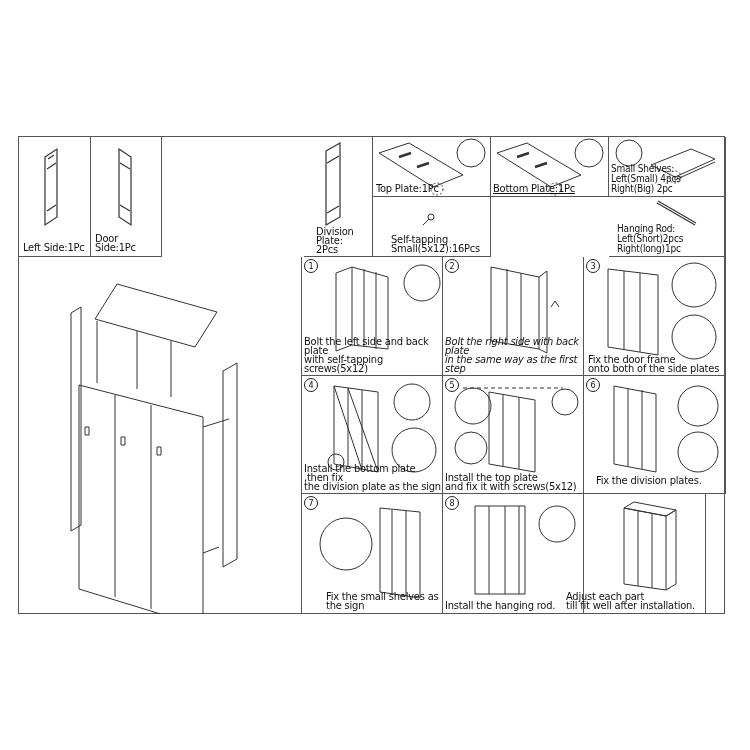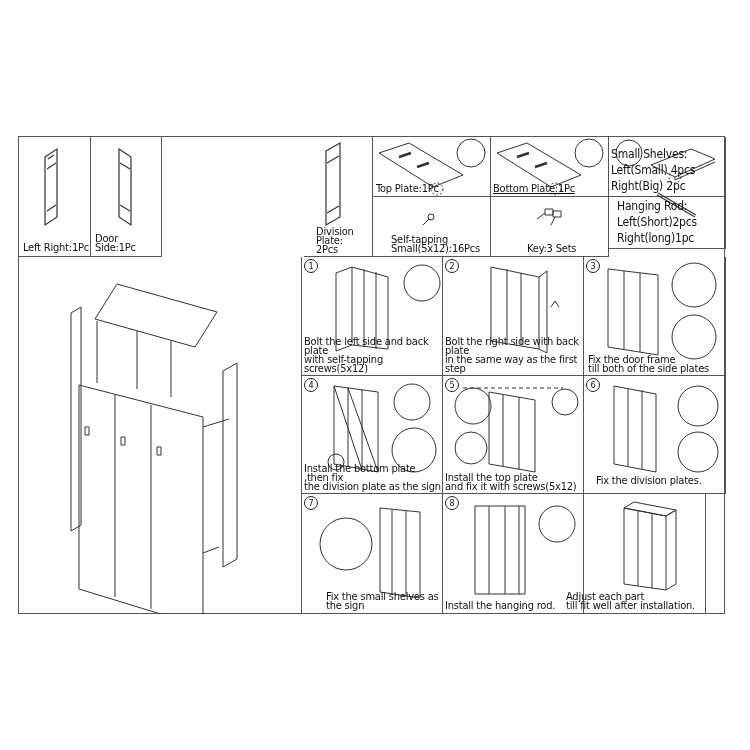--- a/index.html
+++ b/index.html
@@ -1,37 +1,37 @@
 <!DOCTYPE html>
 <html><head>
 <meta charset="utf-8">
 <style>
   html,body{margin:0;padding:0;background:#ffffff;}
   body{width:750px;height:750px;position:relative;overflow:hidden;font-family:"DejaVu Sans Condensed","DejaVu Sans",sans-serif;color:#111;}
   .sheet{position:absolute;left:18px;top:136px;width:707px;height:478px;border:1px solid #555;box-sizing:border-box;}
   .cell{position:absolute;border-right:1px solid #555;border-bottom:1px solid #555;box-sizing:border-box;overflow:hidden;}
   .lbl{position:absolute;font-size:11px;line-height:9px;white-space:pre-line;letter-spacing:-0.2px;}
-  .small{font-size:12px;line-height:16px;}
+  .small{font-size:10px;line-height:10px;}
   svg{position:absolute;overflow:visible;}
   svg *{vector-effect:non-scaling-stroke;}
   .num{position:absolute;width:12px;height:12px;border:1px solid #222;border-radius:50%;font-size:9px;line-height:12px;text-align:center;}
 </style>
 </head>
 <body>
 
 <div class="sheet">
 
   <div class="cell" style="left:0;top:0;width:72px;height:120px;">
     <svg width="72" height="120">
         <g fill="none" stroke="#333" stroke-width="1.2">
           <path d="M26 20 L38 12 L38 80 L26 88 Z"></path>
           <path d="M29 22 L35 18 M28 32 L37 26 M28 74 L37 68"></path>
         </g>
       </svg>
-    <div class="lbl" style="left:4px;bottom:4px;">Left Right:1Pc</div>
+    <div class="lbl" style="left:4px;bottom:4px;">Left Side:1Pc</div>
   </div>
   <div class="cell" style="left:72px;top:0;width:71px;height:120px;">
     <svg width="71" height="120">
         <g fill="none" stroke="#333" stroke-width="1.2">
           <path d="M28 12 L40 20 L40 88 L28 80 Z"></path>
           <path d="M29 26 L39 32 M29 68 L39 74"></path>
         </g>
       </svg>
     <div class="lbl" style="left:4px;bottom:4px;">Door Side:1Pc</div>
   </div>
@@ -83,31 +83,21 @@
   <div class="cell" style="left:354px;top:60px;width:118px;height:60px;">
     <svg width="118" height="60">
         <g fill="none" stroke="#333" stroke-width="1">
           <circle cx="58" cy="20" r="3"></circle>
           <path d="M56 22 L50 28"></path>
         </g>
       </svg>
     <div class="lbl" style="left:18px;bottom:3px;">Self-tapping
 Small(5x12):16Pcs</div>
   </div>
-  <div class="cell" style="left:472px;top:60px;width:118px;height:60px;">
-    <svg width="118" height="60">
-        <g fill="none" stroke="#333" stroke-width="1">
-          <rect x="54" y="12" width="8" height="6"></rect>
-          <rect x="62" y="14" width="8" height="6"></rect>
-          <path d="M54 16 L46 22 M64 20 L60 28"></path>
-        </g>
-      </svg>
-    <div class="lbl" style="left:36px;bottom:3px;">Key:3 Sets</div>
-  </div>
-  <div class="cell" style="left:590px;top:52px;width:117px;height:60px;">
+  <div class="cell" style="left:590px;top:60px;width:117px;height:60px;">
     <svg width="117" height="60">
         <g fill="none" stroke="#333" stroke-width="1.2">
           <path d="M48 6 L86 28 M49 4 L87 26"></path>
         </g>
       </svg>
     <div class="lbl small" style="left:8px;bottom:2px;">Hanging Rod:
 Left(Short)2pcs
 Right(long)1pc</div>
   </div>
 
@@ -140,34 +130,34 @@
 with self-tapping screws(5x12)</div>
   </div>
   <div class="cell" style="left:424px;top:120px;width:141px;height:119px;">
     <div class="num" style="left:2px;top:2px;">2</div>
     <svg width="141" height="119">
         <g fill="none" stroke="#333" stroke-width="1">
           <path d="M48 10 L96 20 L96 92 L48 84 Z M64 12 L64 86 M78 16 L78 88 M96 20 L104 14 L104 96 L96 92"></path>
           <path d="M108 50 L112 44 L116 50"></path>
         </g>
       </svg>
-    <div class="lbl" style="left:2px;bottom:2px;">Bolt the right side with back plate
+    <div class="lbl" style="left:2px;bottom:2px;font-style:italic;">Bolt the right side with back plate
 in the same way as the first step</div>
   </div>
   <div class="cell" style="left:565px;top:120px;width:142px;height:119px;">
     <div class="num" style="left:2px;top:2px;">3</div>
     <svg width="142" height="119">
         <g fill="none" stroke="#333" stroke-width="1">
           <path d="M24 12 L74 18 L74 98 L24 90 Z M40 14 L40 92 M56 16 L56 95"></path>
           <circle cx="110" cy="28" r="22"></circle>
           <circle cx="110" cy="80" r="22"></circle>
         </g>
       </svg>
     <div class="lbl" style="left:4px;bottom:2px;">Fix the door frame
-till both of the side plates</div>
+onto both of the side plates</div>
   </div>
 
   <div class="cell" style="left:283px;top:239px;width:141px;height:118px;">
     <div class="num" style="left:2px;top:2px;">4</div>
     <svg width="141" height="118">
         <g fill="none" stroke="#333" stroke-width="1">
           <path d="M32 10 L76 16 L76 96 L32 88 Z M46 12 L46 90 M60 14 L60 94 M32 10 L60 94 M46 12 L76 96"></path>
           <circle cx="110" cy="26" r="18"></circle>
           <circle cx="112" cy="74" r="22"></circle>
           <circle cx="34" cy="86" r="8"></circle>

